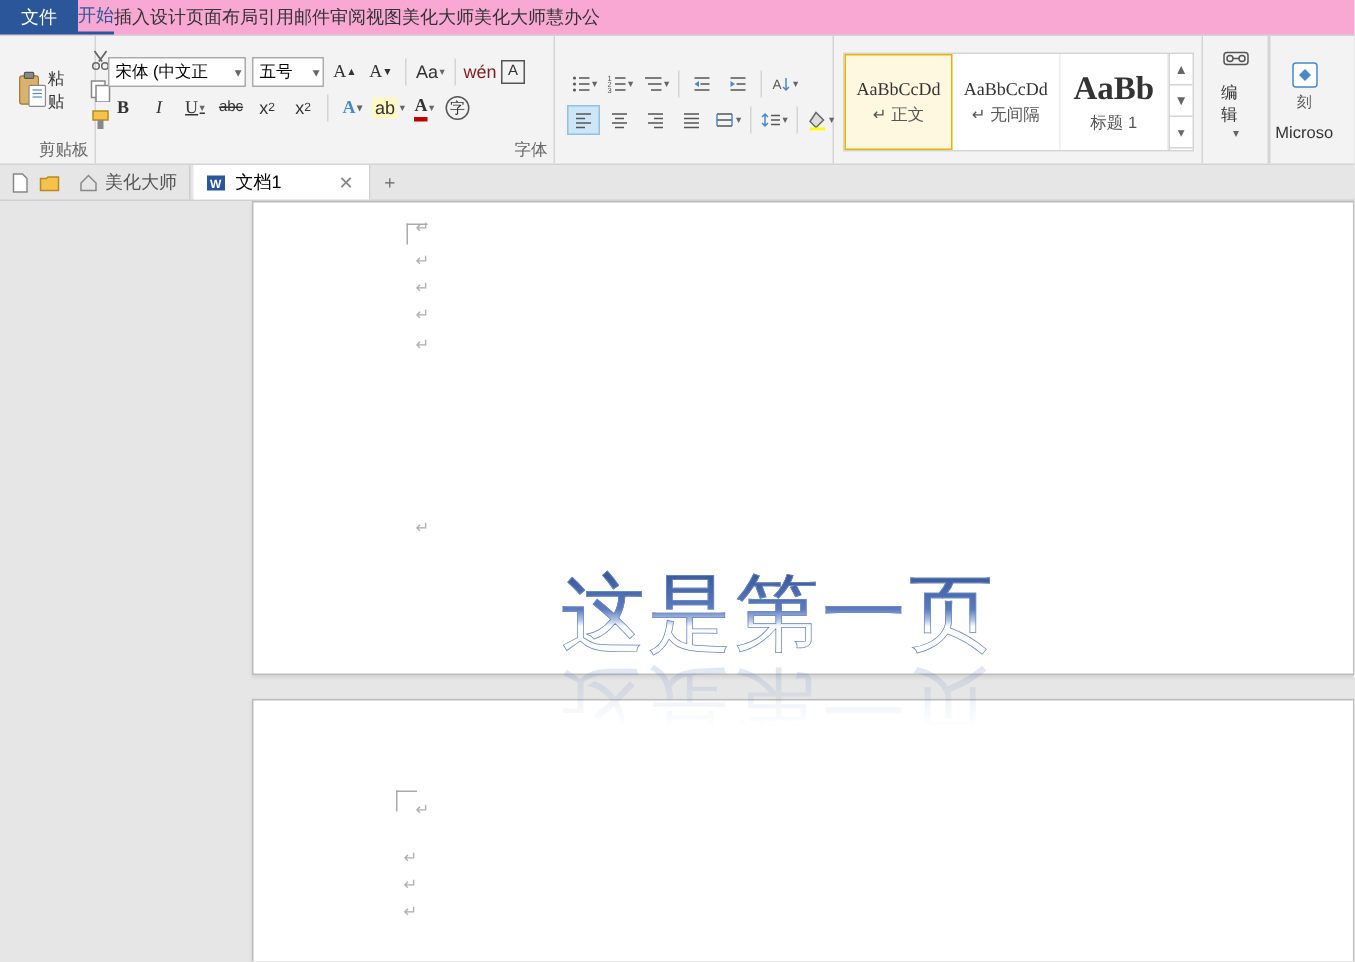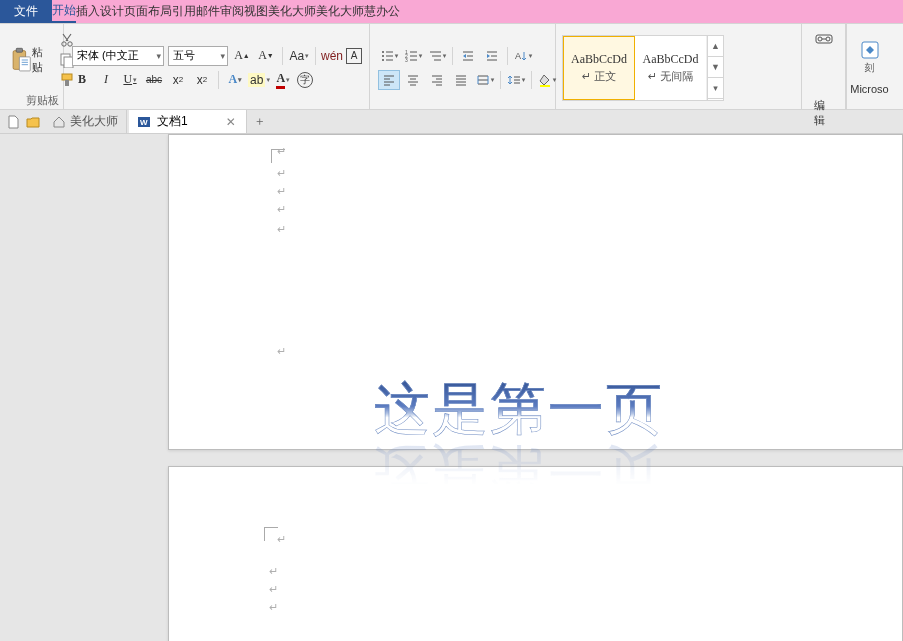--- a/index.html
+++ b/index.html
@@ -124,21 +124,21 @@
   border-right:1px solid #eee;
   display:flex; flex-direction:column; align-items:center; justify-content:center;
   padding:2px;
   cursor:pointer;
 }
 .style-item.selected { border:1px solid #f0b000; background:#fff8e1; }
 .style-preview { font-family:"Times New Roman",serif; color:#333; }
 .style-label { font-size:11px; color:#555; margin-top:2px;text-align:right; }
 .styles-scroll { width:16px; display:flex; flex-direction:column; border-left:1px solid #d4d4d4; }
 .styles-scroll div { flex:1; display:flex; align-items:center; justify-content:center; font-size:9px; color:#666; border-bottom:1px solid #d4d4d4; cursor:pointer;}
-.edit-area { display:flex; flex-direction:column; align-items:center; padding:4px 8px;gap:44px; }
+.edit-area { display:flex; flex-direction:column; align-items:center; padding:4px 8px; }
 .right-edge {
   border-left:1px solid #d4d4d4;
   display:flex; flex-direction:column; align-items:center; justify-content:center;
   width:46px; padding:4px 2px;
   font-size:11px; color:#555;
 }
 .doc-tabs {
   height: 24px;
   background:#e6e6e6;
   border-bottom:1px solid #cfcfcf;
@@ -260,21 +260,21 @@
       </div>
     </div>
     <div class="ribbon-group-label">剪贴板</div>
   </div>
 
   <div class="ribbon-group" style="width:306px">
     <div class="ribbon-group-body">
       <div class="font-area">
         <div class="font-row">
           <div class="combo" style="width:92px">宋体 (中文正</div>
-          <div class="combo" style="width:60px">五号</div>
+          <div class="combo" style="width:48px">五号</div>
           <span class="btn" style="font-family:serif">A<sup style="font-size:7px">▲</sup></span>
           <span class="btn" style="font-family:serif">A<sup style="font-size:7px">▼</sup></span>
           <span class="sep"></span>
           <span class="btn dd">Aa</span>
           <span class="sep"></span>
           <span class="btn" style="color:#7f1d1d">wén</span>
           <span class="btn" style="border:1px solid #555;width:16px;height:16px;font-size:10px">A</span>
         </div>
         <div class="font-row">
           <span class="btn bold">B</span>
@@ -294,20 +294,21 @@
           <span class="btn dd">
               <span style="background:#fef9c3;padding:0 2px">ab</span>
             </span>
           <span class="btn dd">
               <span style="border-bottom:3px solid #c00000;font-family:serif;font-weight:bold">A</span>
             </span>
           <span class="btn" style="border:1px solid #555;border-radius:50%;width:16px;height:16px;font-size:10px">字</span>
         </div>
       </div>
     </div>
+    <div class="ribbon-group-label">字体</div>
   </div>
 
   <div class="ribbon-group" style="width:186px">
     <div class="ribbon-group-body">
       <div class="para-area">
         <div class="para-row">
           <span class="ibtn dd">
               <svg width="14" height="14" viewBox="0 0 14 14">
                 <circle cx="3" cy="3" r="1" fill="#555"></circle>
                 <line x1="6" y1="3" x2="13" y2="3" stroke="#555"></line>
@@ -431,20 +432,24 @@
   <div class="ribbon-group" style="width:246px">
     <div class="ribbon-group-body" style="padding:2px">
       <div class="styles-area">
         <div class="style-item selected">
           <div class="style-preview" style="font-size:12px">AaBbCcDd</div>
           <div class="style-label"><span>↵</span> <span>正文</span></div>
         </div>
         <div class="style-item">
           <div class="style-preview" style="font-size:12px">AaBbCcDd</div>
           <div class="style-label"><span>↵</span> <span>无间隔</span></div>
+        </div>
+        <div class="style-item">
+          <div class="style-preview" style="font-size:22px;font-weight:bold">AaBb</div>
+          <div class="style-label">标题 1</div>
         </div>
         <div class="styles-scroll">
           <div>▲</div>
           <div>▼</div>
           <div>▾</div>
         </div>
       </div>
     </div>
   </div>
 

